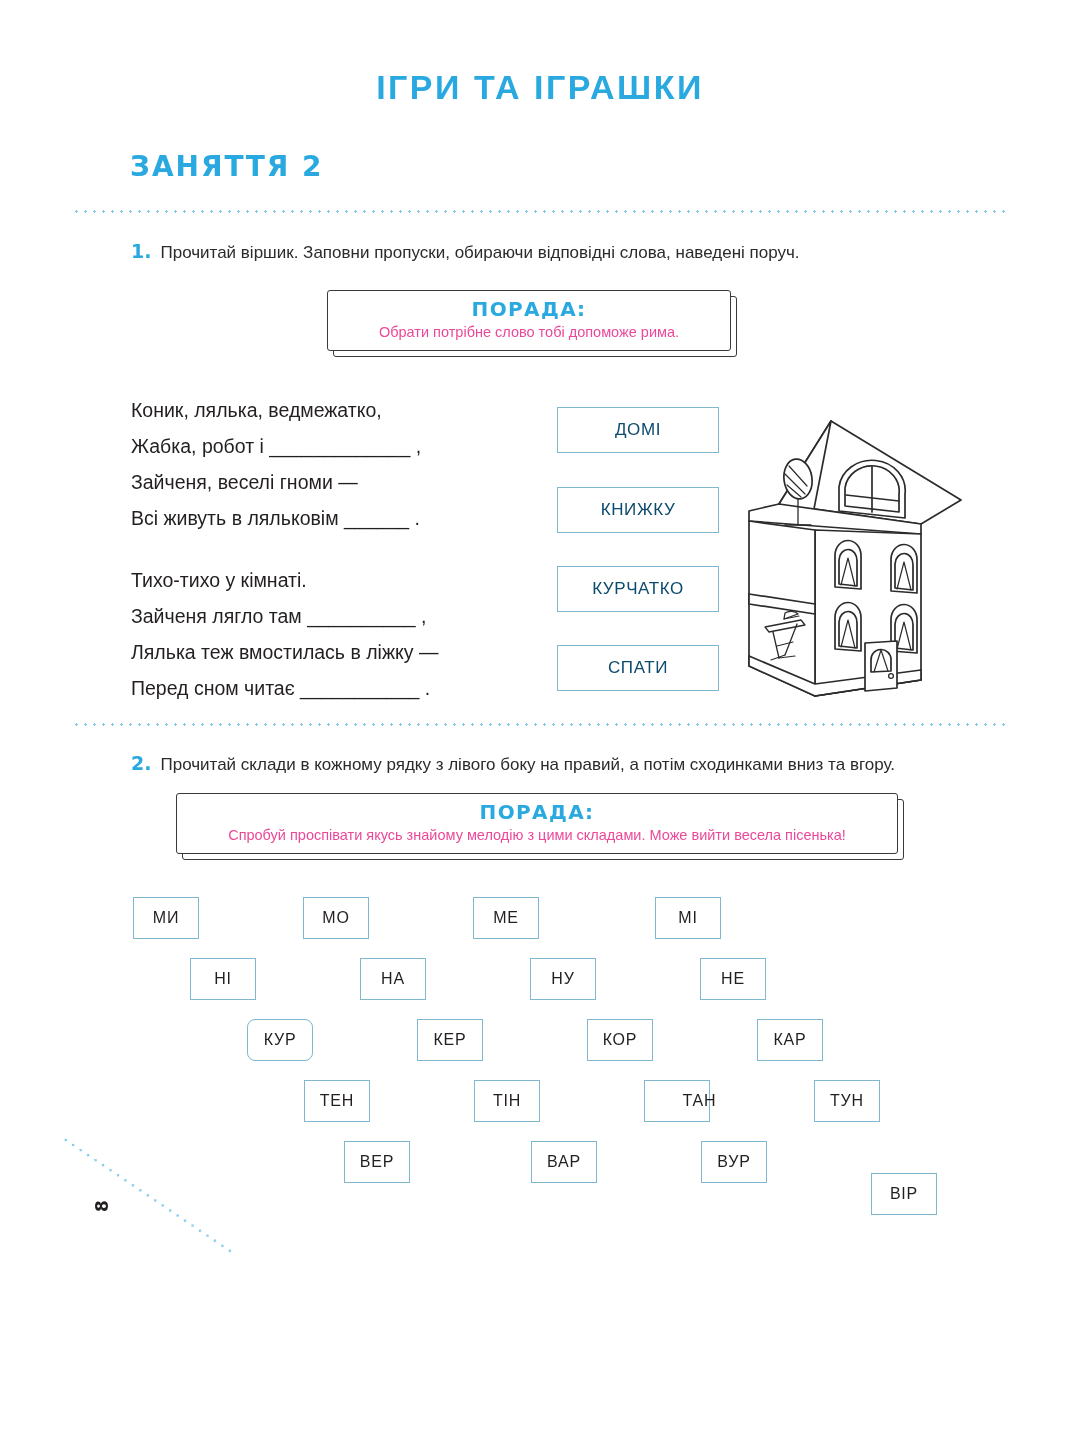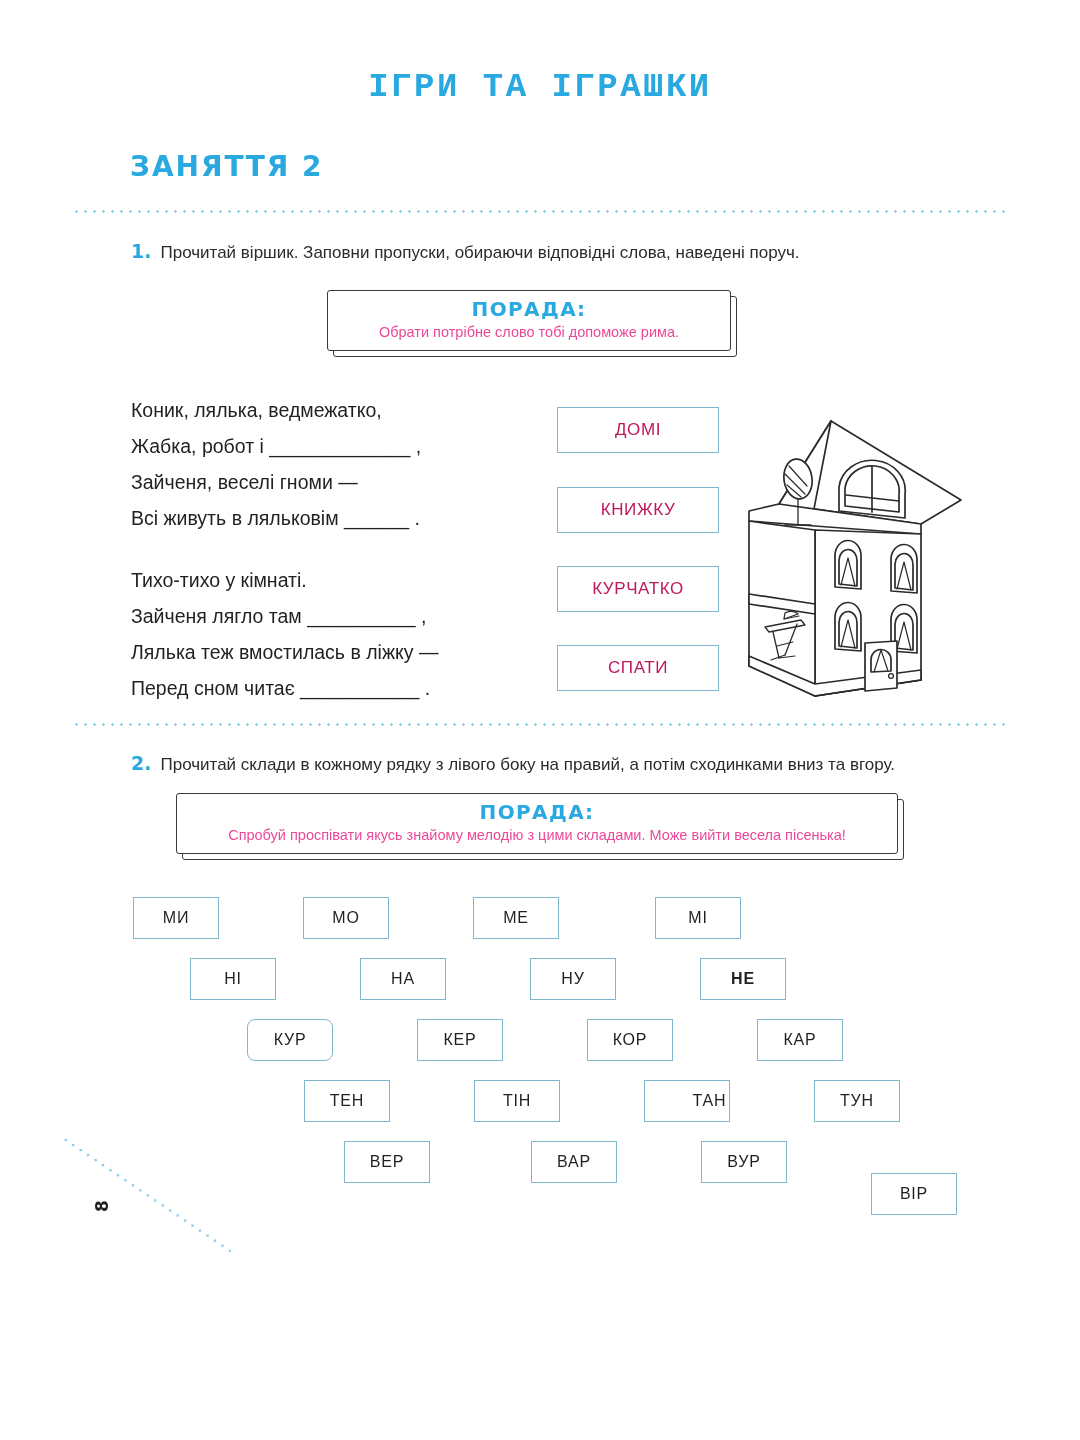--- a/index.html
+++ b/index.html
@@ -20,21 +20,21 @@
   
   .page-title {
     position: absolute;
     left: 0; top: 68px;
     width: 1080px;
     text-align: center;
     font-size: 34px;
     font-weight: 700;
     letter-spacing: 2.5px;
     color: #29a9e0;
-    font-family: Liberation Mono, monospace;
+    font-family: Liberation Sans, sans-serif;
   }
   .lesson-title {
     position: absolute;
     left: 130px; top: 150px;
     font-size: 28px;
     font-weight: 700;
     letter-spacing: 2px;
     color: #29a9e0;
     font-family: "DejaVu Sans", sans-serif;
   }
@@ -115,21 +115,21 @@
   
   .word-box {
     position: absolute;
     border: 1.6px solid #7fb8ce;
     background: #ffffff;
     display: flex;
     align-items: center;
     justify-content: center;
     font-size: 17px;
     letter-spacing: 0.6px;
-    color: #be185d;
+    color: #0c4a6e;
     width: 162px;
     height: 46px;
   }
   .word-box.w0 { left: 557px; top: 407px; }
   .word-box.w1 { left: 557px; top: 487px; }
   .word-box.w2 { left: 557px; top: 566px; }
   .word-box.w3 { left: 557px; top: 645px; }
 
   
   .house { position: absolute; left: 735px; top: 408px; width: 235px; height: 300px; }
@@ -138,21 +138,21 @@
   .syl-box {
     position: absolute;
     border: 1.6px solid #7fb8ce;
     background: #ffffff;
     display: flex;
     align-items: center;
     justify-content: center;
     font-size: 16px;
     letter-spacing: 0.8px;
     color: #231f20;
-    width: 86px;
+    width: 66px;
     height: 42px;
   }
 
   
   .page-num {
     position: absolute;
     left: 96px; top: 1196px;
     font-size: 17px;
     font-weight: 700;
     color: #231f20;
@@ -275,21 +275,21 @@
   </div>
 
   <div id="syllable-grid">
       <div class="syl-box" style="left: 133px; top: 897px;">МИ</div>
       <div class="syl-box" style="left: 303px; top: 897px;">МО</div>
       <div class="syl-box" style="left: 473px; top: 897px;">МЕ</div>
       <div class="syl-box" style="left: 643px; top: 897px; margin-left: 12px;">МІ</div>
       <div class="syl-box" style="left: 190px; top: 958px;">НІ</div>
       <div class="syl-box" style="left: 360px; top: 958px;">НА</div>
       <div class="syl-box" style="left: 530px; top: 958px;">НУ</div>
-      <div class="syl-box" style="left: 700px; top: 958px; font-weight: bold;">НЕ</div>
+      <div class="syl-box" style="left: 700px; top: 958px;">НЕ</div>
       <div class="syl-box" style="left: 247px; top: 1019px; border-radius: 8px;">КУР</div>
       <div class="syl-box" style="left: 417px; top: 1019px;">КЕР</div>
       <div class="syl-box" style="left: 587px; top: 1019px;">КОР</div>
       <div class="syl-box" style="left: 757px; top: 1019px;">КАР</div>
       <div class="syl-box" style="left: 304px; top: 1080px;">ТЕН</div>
       <div class="syl-box" style="left: 474px; top: 1080px;">ТІН</div>
       <div class="syl-box" style="left: 644px; top: 1080px; padding-left: 45px;">ТАН</div>
       <div class="syl-box" style="left: 814px; top: 1080px;">ТУН</div>
       <div class="syl-box" style="left: 344px; top: 1141px;">ВЕР</div>
       <div class="syl-box" style="left: 531px; top: 1141px;">ВАР</div>

